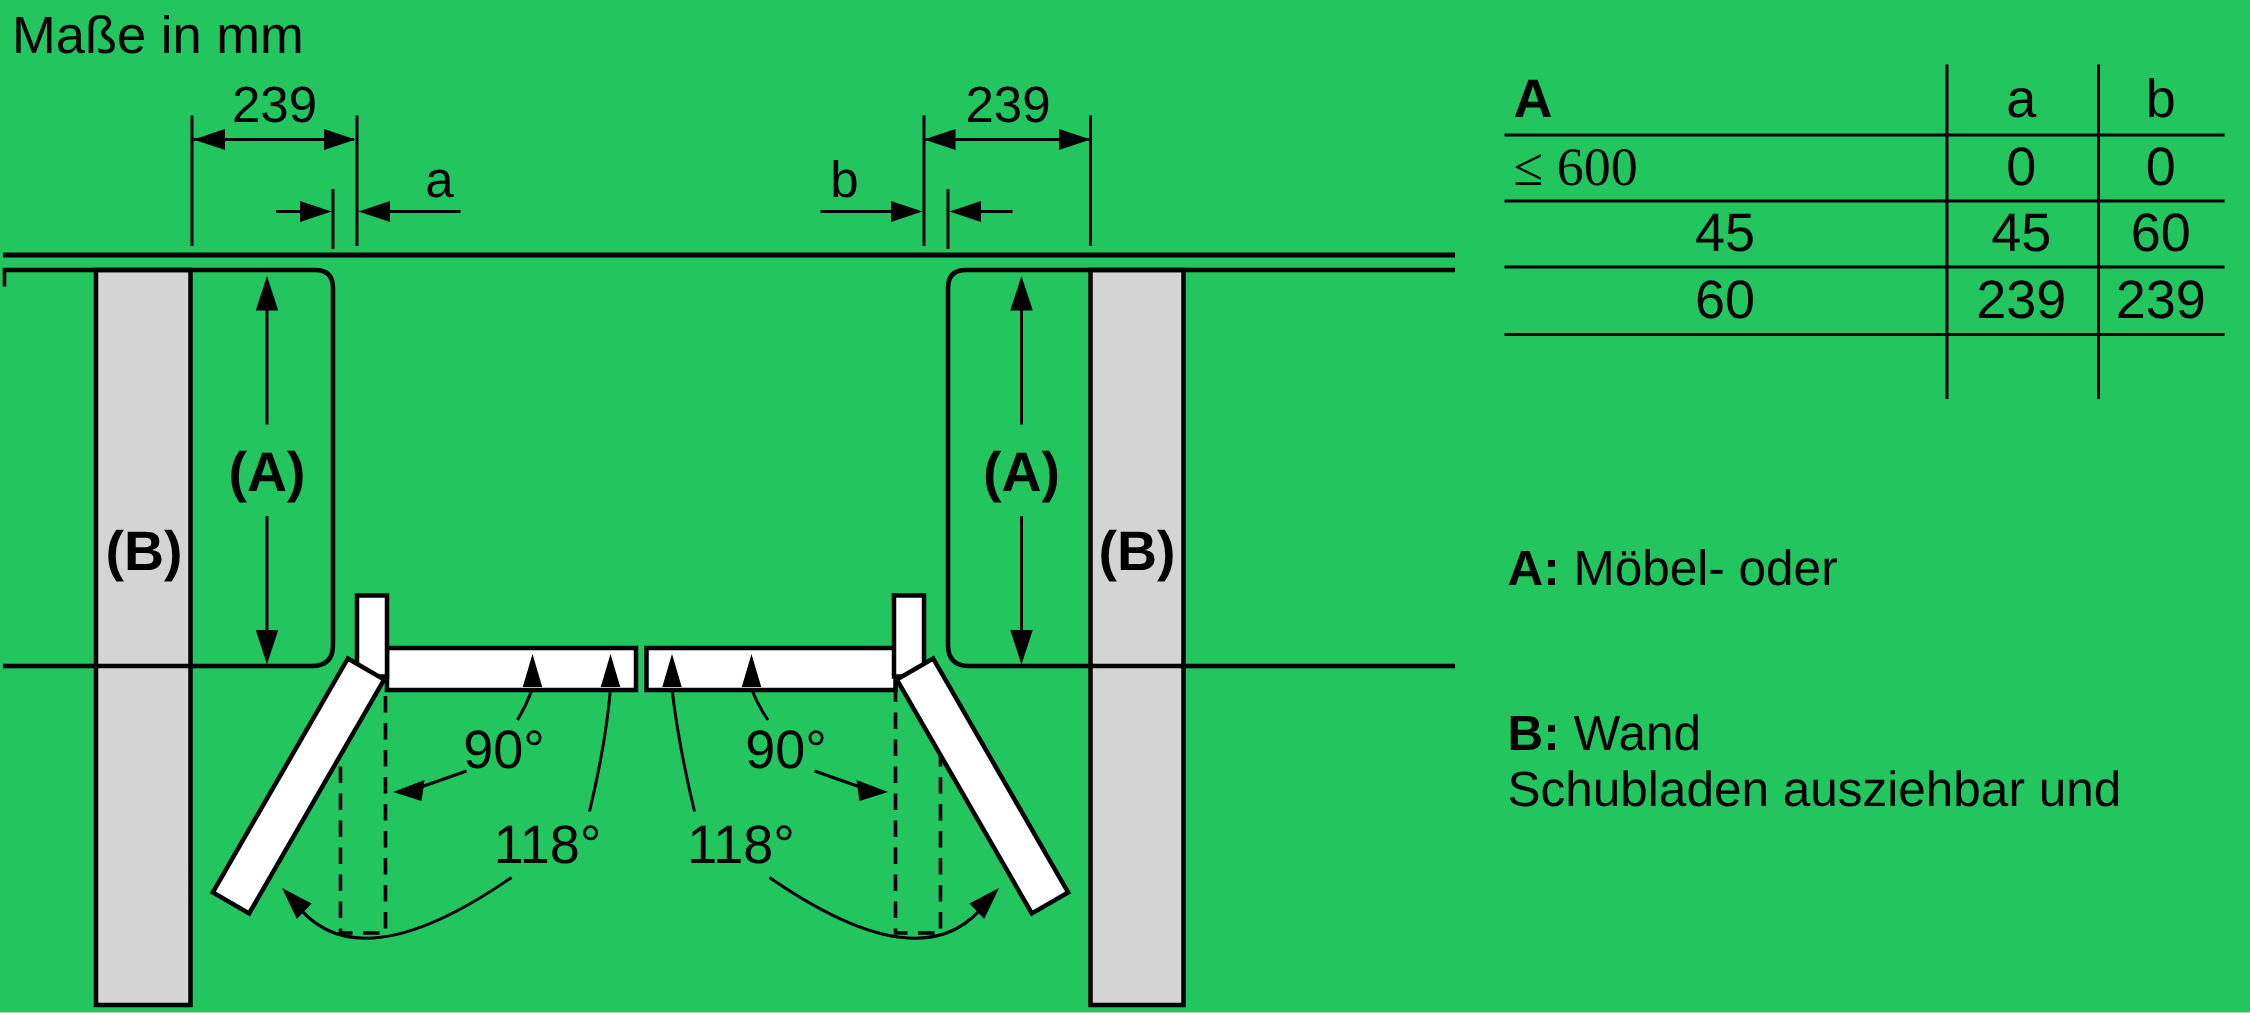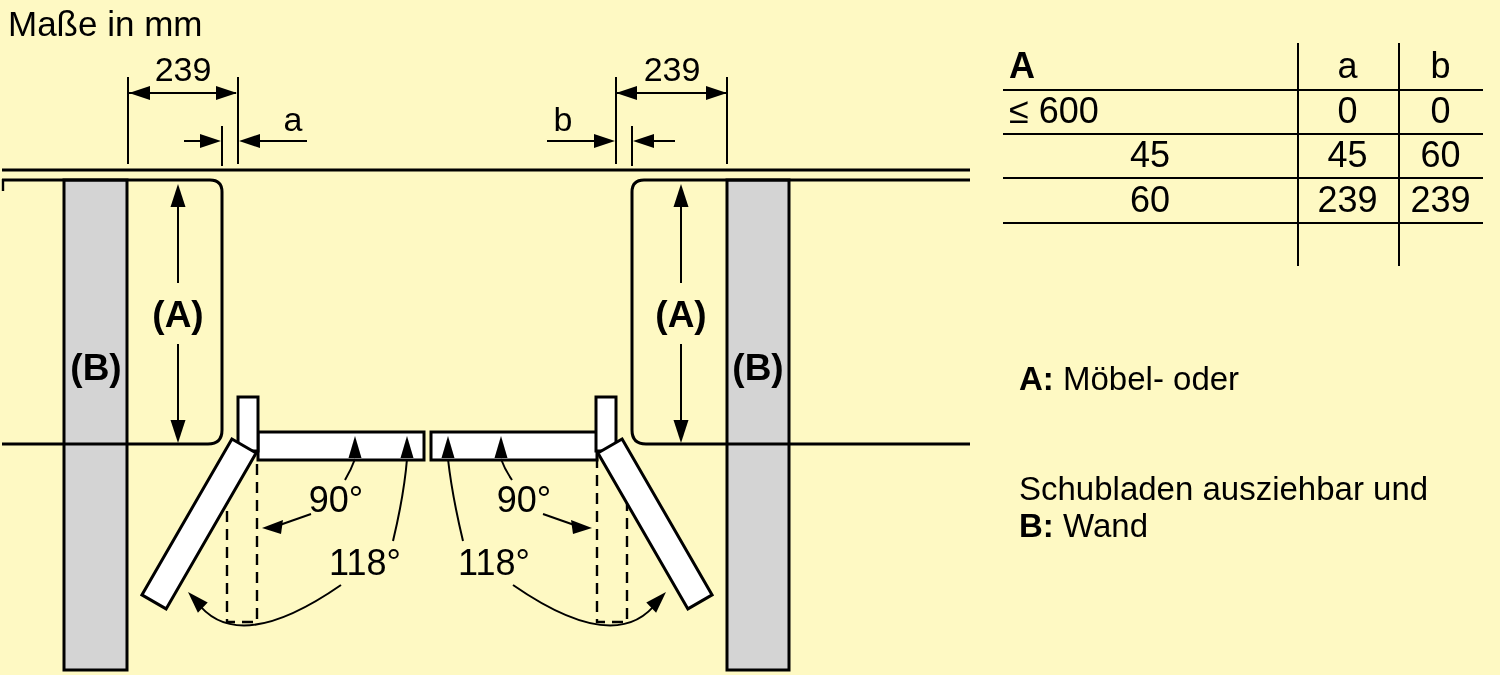--- a/index.html
+++ b/index.html
@@ -1,37 +1,37 @@
 <!DOCTYPE html>
 <html><head>
 <meta charset="utf-8">
 <style>
   html,body{margin:0;padding:0;background:#fff;}
-  #stage{position:relative;width:1500px;height:675px;background:#fef9c3;overflow:hidden;
+  #stage{position:relative;width:1500px;height:675px;background:#22c55e;overflow:hidden;
          font-family:"Liberation Sans",sans-serif;color:#000;}
   
   #drawing{position:absolute;left:0;top:0;}
   #drawing text{font-family:"Liberation Sans",sans-serif;fill:#000;}
   .dimtxt{font-size:34px;}
   .angtxt{font-size:36px;}
   .abtxt{font-size:37px;font-weight:bold;}
   
   .title{position:absolute;left:8px;top:4px;font-size:35px;line-height:40px;}
   
   .tbl{position:absolute;left:1003px;top:43px;width:480px;height:223px;
        display:grid;grid-template-columns:294px 101px 85px;
        grid-template-rows:46px 44px 44px 45px 44px;font-size:36px;}
   .tbl .cell{display:flex;align-items:center;justify-content:center;white-space:nowrap;}
-  .tbl .cell.lbl{justify-content:flex-start;padding-left:6px;}
+  .tbl .cell.lbl{justify-content:flex-start;padding-left:6px;font-family:Liberation Serif, serif;}
   .tbl .cell.hdrA{font-weight:bold;justify-content:flex-start;padding-left:6px;}
   .tline{position:absolute;background:#000;}
   .hline{left:0;width:480px;height:2px;}
   .vline{top:0;width:2px;height:223px;}
   
-  .legend{position:absolute;left:1005px;font-size:33px;line-height:37px;margin-left:14px;}
+  .legend{position:absolute;left:1005px;font-size:33px;line-height:37px;}
   .legend .key{font-weight:bold;}
   .indent{margin-left:44px;}
 </style>
 </head>
 <body>
 
 <div id="stage">
 
   <div class="title">Maße in mm</div>
 
@@ -173,17 +173,17 @@
     <div class="tline hline" style="top:179px"></div>
     <div class="tline vline" style="left:294px"></div>
     <div class="tline vline" style="left:395px"></div>
   </div>
 
   <div class="legend" style="top:360px">
     <div><span class="key">A:</span> <span>Möbel- oder</span></div>
   </div>
 
   <div class="legend" style="top:470px">
+    <div><span class="key">B:</span> <span>Wand</span></div>
     <div>Schubladen ausziehbar und</div>
-    <div><span class="key">B:</span> <span>Wand</span></div>
   </div>
 
 </div>
 
 </body></html>

